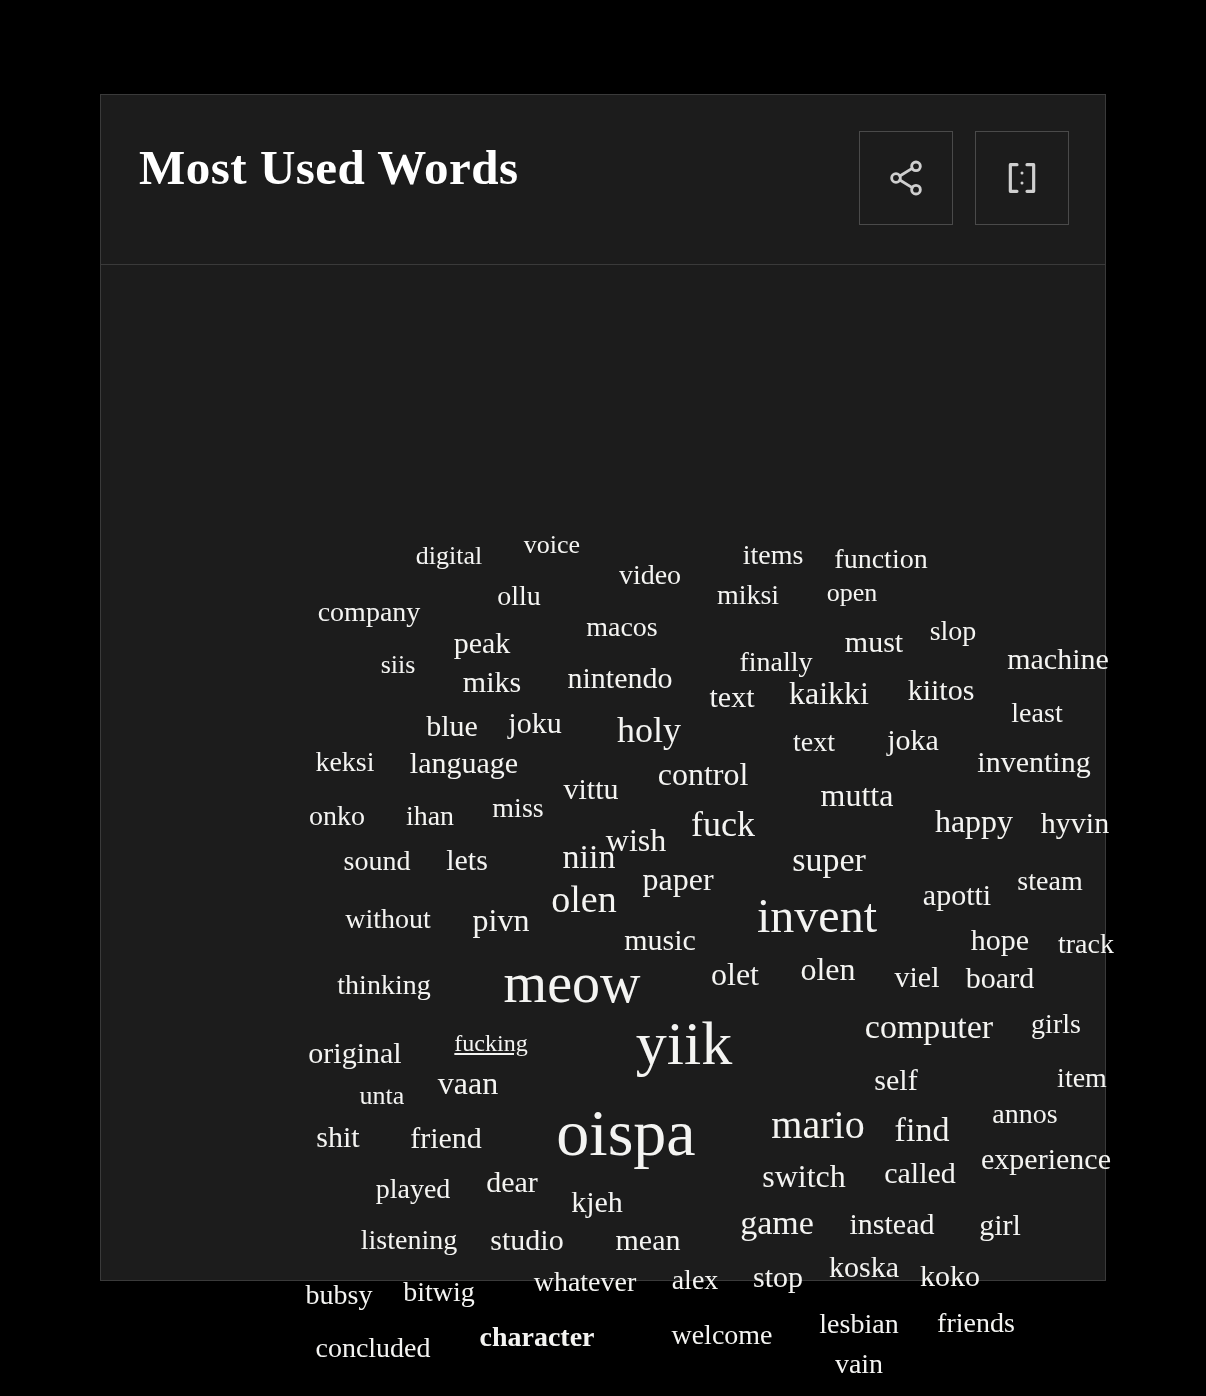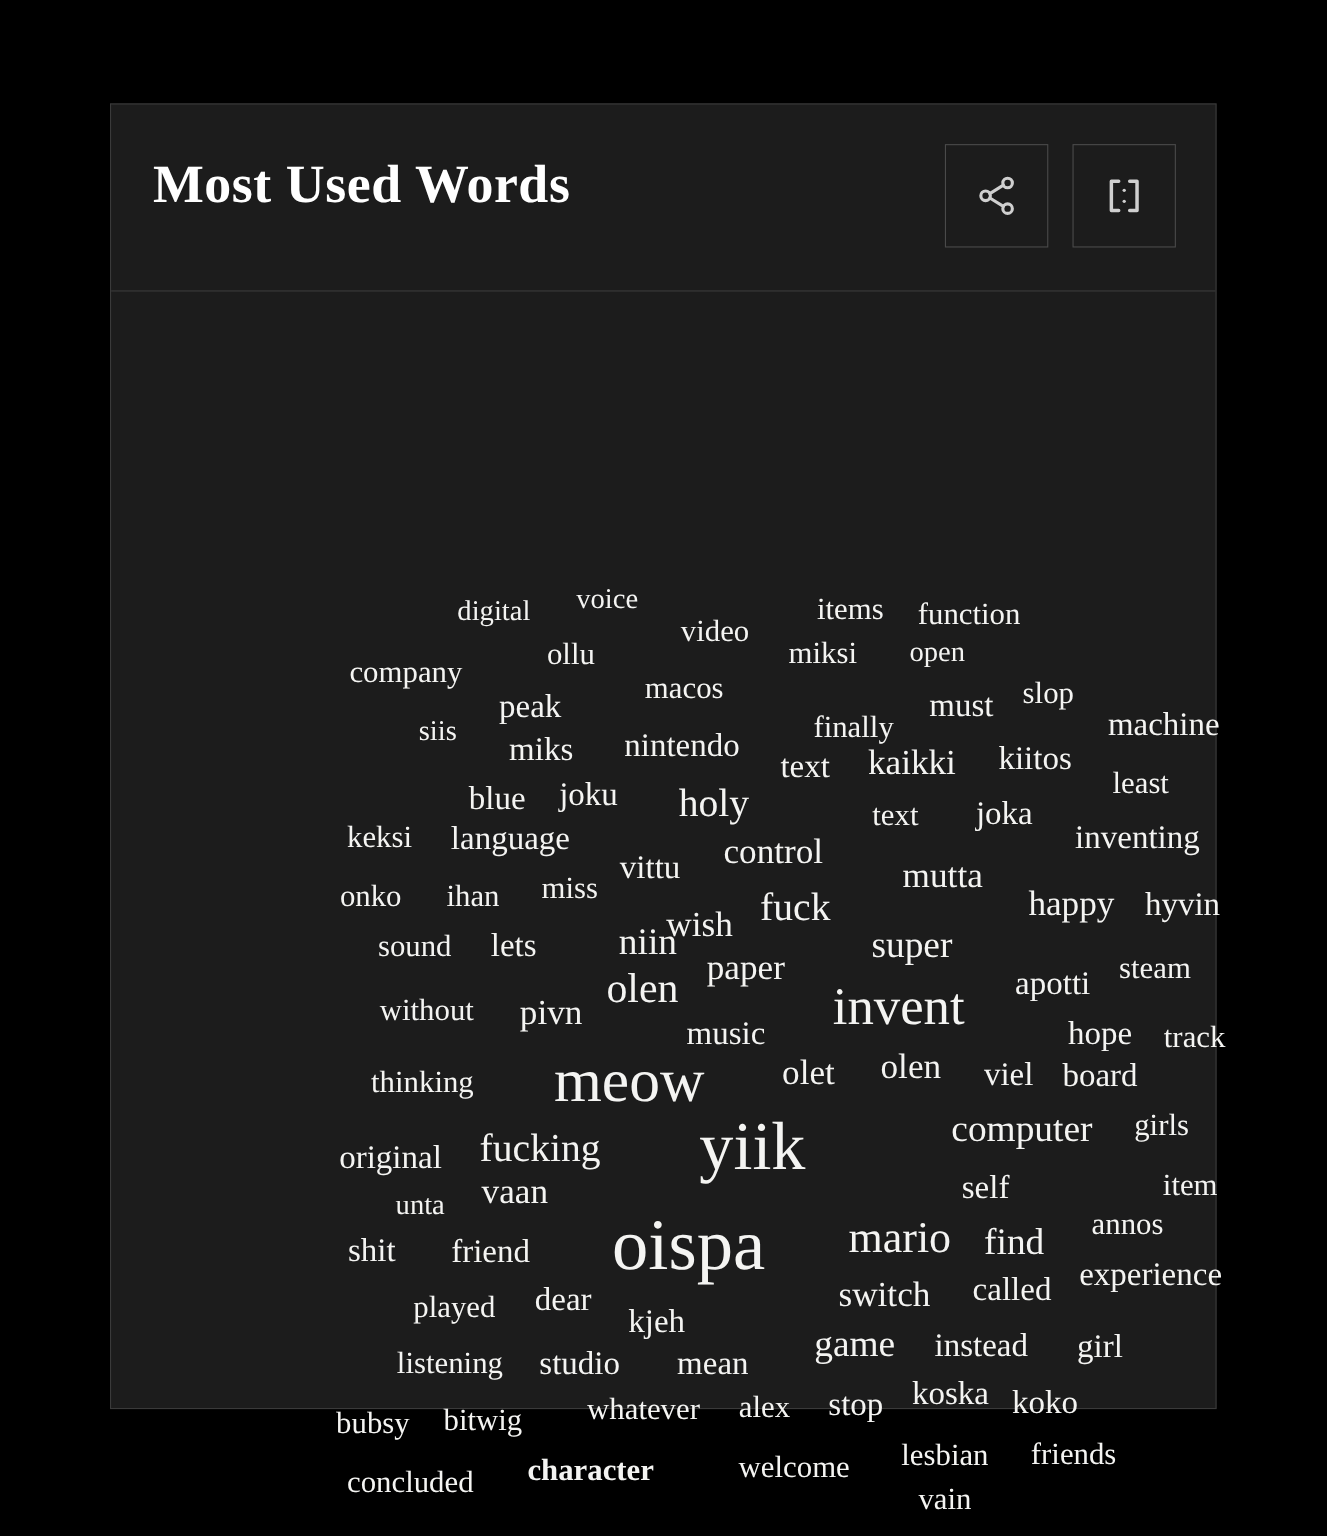--- a/index.html
+++ b/index.html
@@ -165,21 +165,21 @@
         <span class="word" style="left: 716px; top: 651px; font-size: 48px;">invent</span>
         <span class="word" style="left: 559px; top: 675px; font-size: 30px;">music</span>
         <span class="word" style="left: 899px; top: 675px; font-size: 30px;">hope</span>
         <span class="word" style="left: 985px; top: 679px; font-size: 28px;">track</span>
         <span class="word" style="left: 283px; top: 720px; font-size: 28px;">thinking</span>
         <span class="word" style="left: 471px; top: 718px; font-size: 56px;">meow</span>
         <span class="word" style="left: 634px; top: 709px; font-size: 32px;">olet</span>
         <span class="word" style="left: 727px; top: 704px; font-size: 32px;">olen</span>
         <span class="word" style="left: 816px; top: 712px; font-size: 30px;">viel</span>
         <span class="word" style="left: 899px; top: 713px; font-size: 30px;">board</span>
-        <span class="word" style="left: 390px; top: 778px; font-size: 36px;">fucking</span>
+        <span class="word" style="left: 390px; top: 778px; font-size: 24px; text-decoration: underline;">fucking</span>
         <span class="word" style="left: 583px; top: 778px; font-size: 62px;">yiik</span>
         <span class="word" style="left: 828px; top: 762px; font-size: 34px;">computer</span>
         <span class="word" style="left: 955px; top: 759px; font-size: 28px;">girls</span>
         <span class="word" style="left: 254px; top: 788px; font-size: 30px;">original</span>
         <span class="word" style="left: 795px; top: 815px; font-size: 30px;">self</span>
         <span class="word" style="left: 981px; top: 813px; font-size: 28px;">item</span>
         <span class="word" style="left: 281px; top: 831px; font-size: 26px;">unta</span>
         <span class="word" style="left: 367px; top: 818px; font-size: 32px;">vaan</span>
         <span class="word" style="left: 525px; top: 868px; font-size: 66px;">oispa</span>
         <span class="word" style="left: 717px; top: 860px; font-size: 40px;">mario</span>

